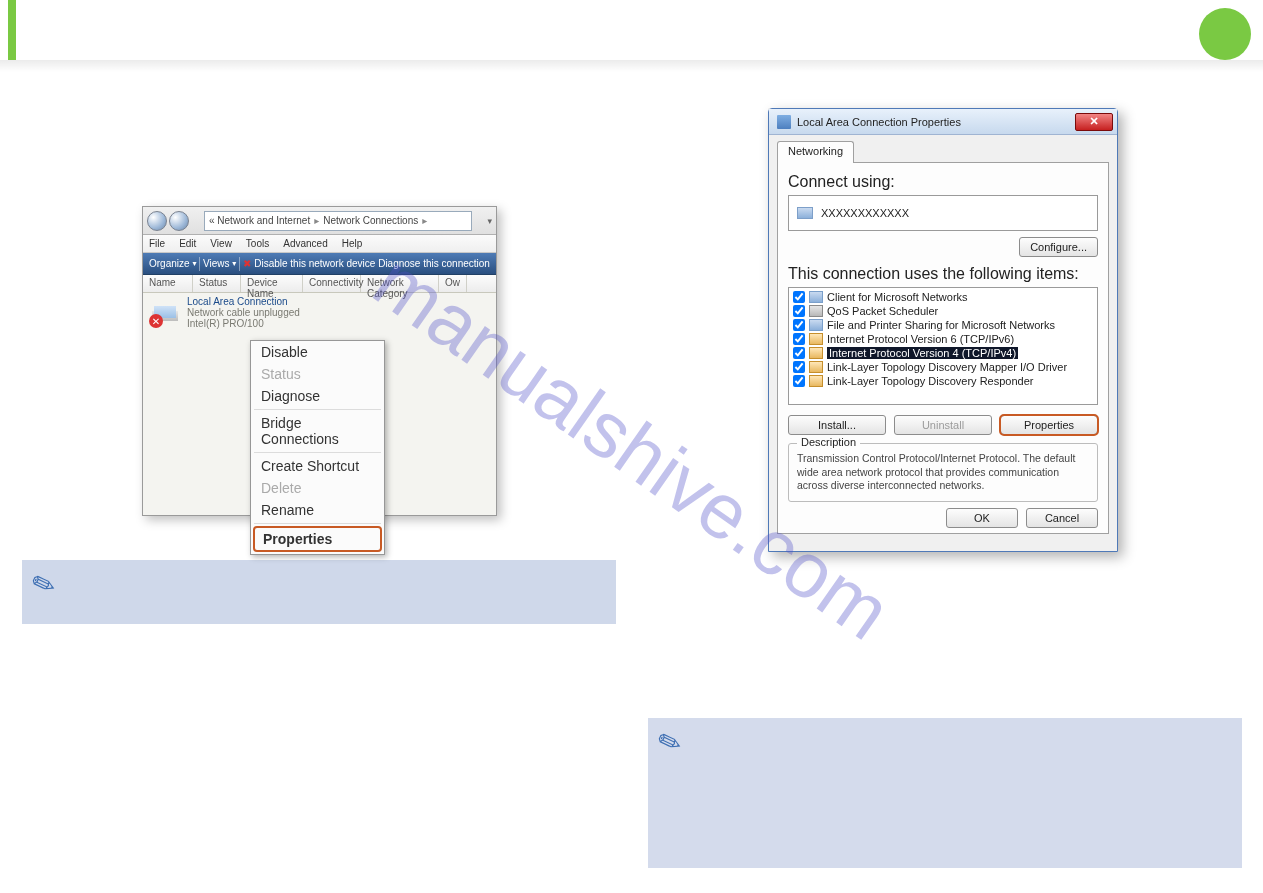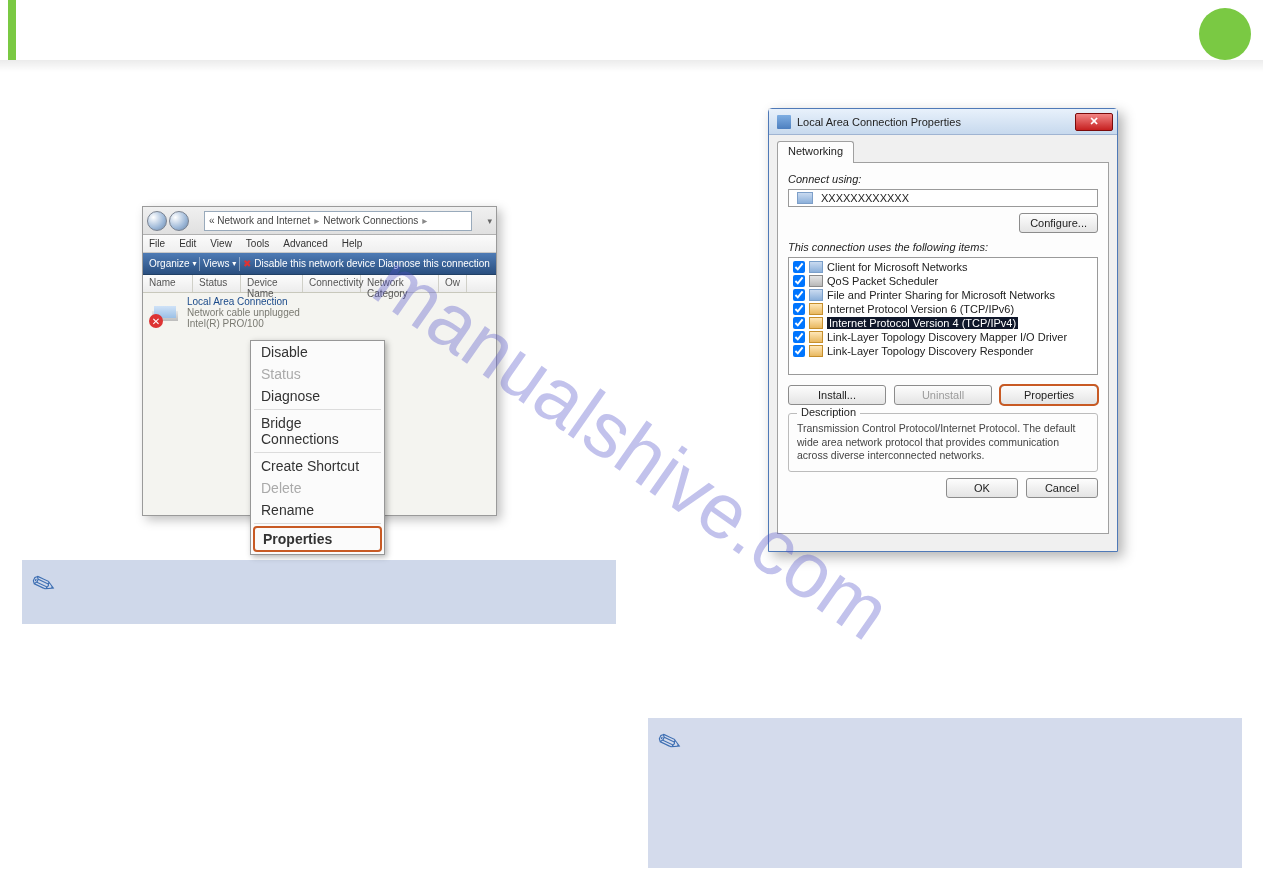--- a/index.html
+++ b/index.html
@@ -252,24 +252,24 @@
     border-radius:3px 3px 0 0;
     padding:3px 10px;
     font-size:11px;
   }
   .tab-panel {
     border:1px solid #a0a0a0;
     background:#fdfdfd;
     padding:10px 10px 10px 10px;
     height:372px;
   }
-  .lbl { font-size:11px; margin-bottom:4px;font-style:italic; }
+  .lbl { font-size:16px; margin-bottom:4px; }
   .connect-box {
     border:1px solid #9a9a9a;
-    height:18px;
+    height:36px;
     display:flex;align-items:center;
     padding:8px 8px;
     gap:8px;
     background:#fff;
   }
   .nic-small {
     width:16px;height:12px;
     background:linear-gradient(#c9daf0,#8cb0da);
     border:1px solid #7d9fc9;
   }

